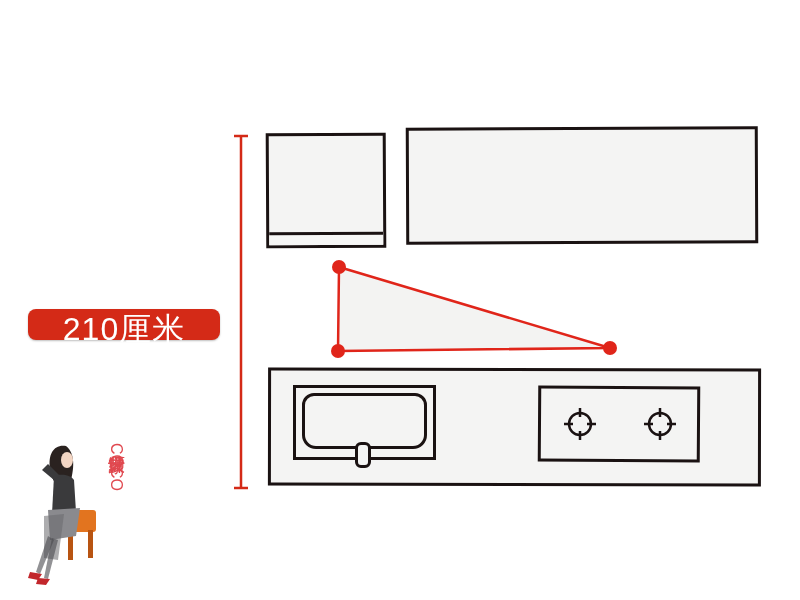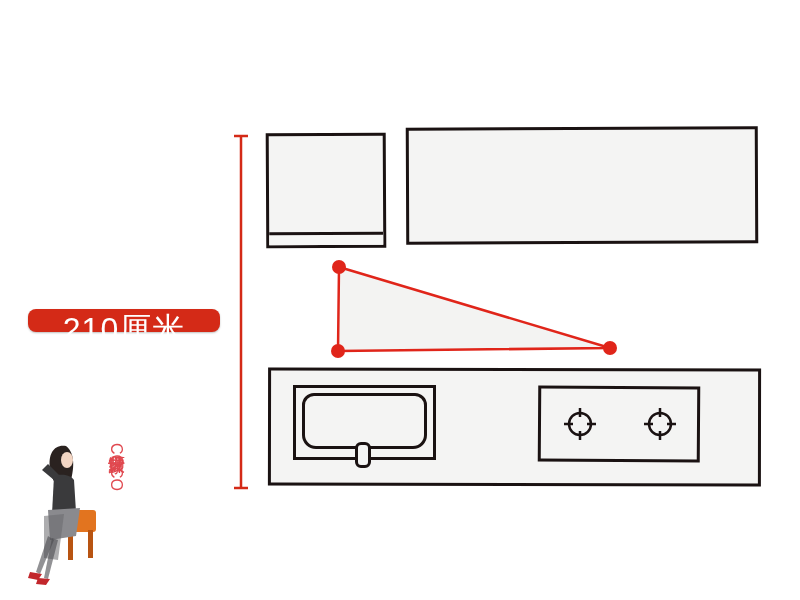--- a/index.html
+++ b/index.html
@@ -12,21 +12,21 @@
   #wall-right { left:406px; top:127px; width:352px; height:117px; transform:rotate(-0.25deg); }
   #counter { left:268px; top:368px; width:493px; height:118px; transform:rotate(0.1deg); }
   #sink-outer { left:293px; top:385px; width:143px; height:75px; border:3px solid #1a1212; box-sizing:border-box; }
   #sink-inner { left:302px; top:393px; width:125px; height:56px; border:3px solid #1a1212; border-radius:12px 12px 14px 14px; box-sizing:border-box; background:#f4f4f3; }
   #sink-drain { left:355px; top:442px; width:16px; height:26px; border:3px solid #1a1212; border-radius:6px; box-sizing:border-box; background:#f4f4f3; }
   #stove { left:538px; top:386px; width:162px; height:76px; border:3px solid #1a1212; box-sizing:border-box; background:#f4f4f3; transform:rotate(0.4deg); }
   .burner { width:38px; height:38px; }
   #burner-1 { left:561px; top:405px; }
   #burner-2 { left:641px; top:405px; }
   #dimension-line { left:226px; top:134px; width:30px; height:356px; }
-  #dimension-label { left:28px; top:309px; width:192px; height:23px; background:#d42a17; border-radius:8px;
+  #dimension-label { left:28px; top:309px; width:192px; height:31px; background:#d42a17; border-radius:8px;
                      color:#ffffff; font-size:32px; line-height:41px; text-align:center; letter-spacing:1px;
                      box-shadow:0 1px 2px rgba(0,0,0,0.25); }
   #triangle { left:320px; top:255px; width:310px; height:110px; }
   #brand-text { left:104px; top:443px; width:22px; color:#e0484f; font-size:17px; line-height:19px;
                 writing-mode:vertical-rl; text-orientation:upright; letter-spacing:0px; }
   #brand-text .latin { text-orientation:sideways; font-size:16px; }
   #avatar { left:14px; top:440px; width:90px; height:150px; }
 </style>
 </head>
 <body>

